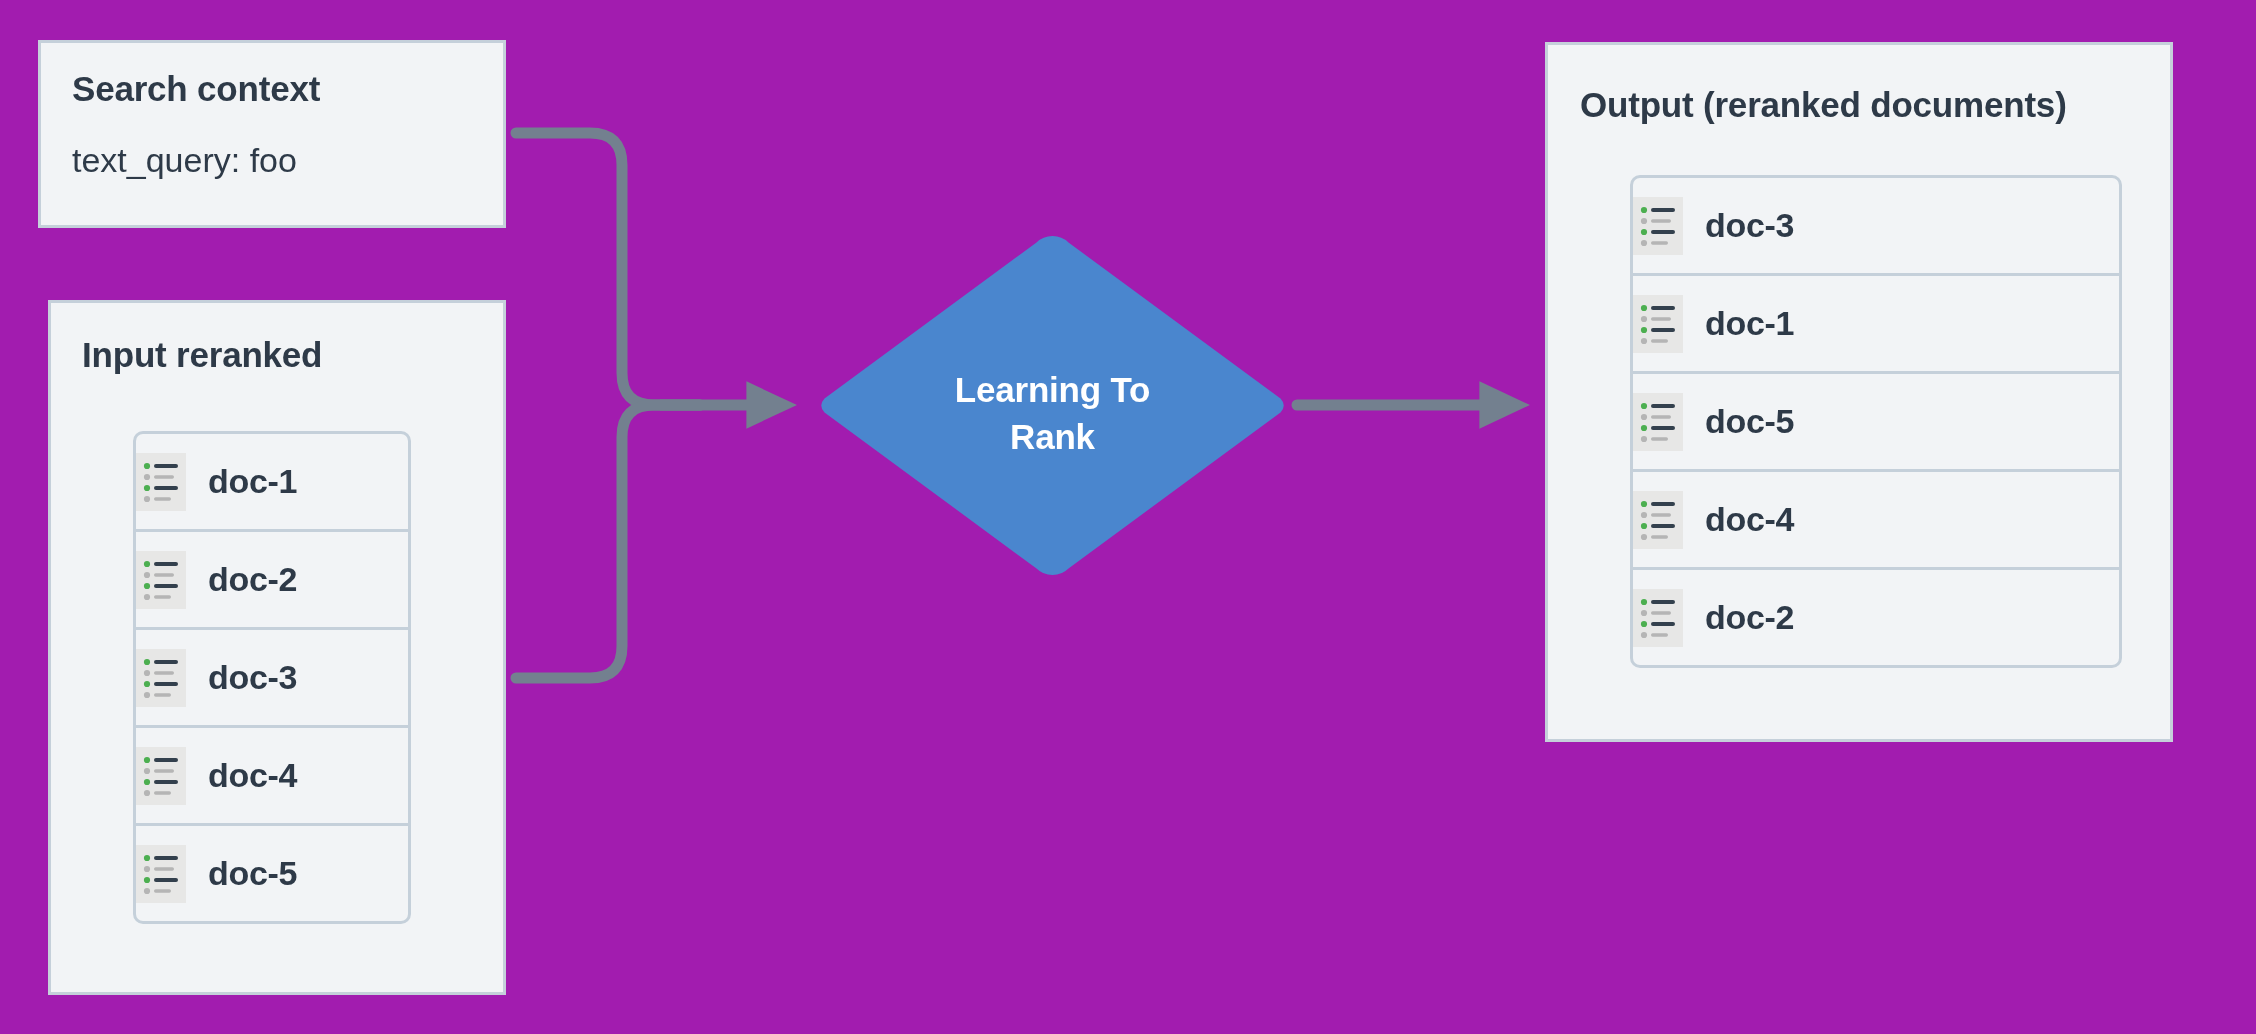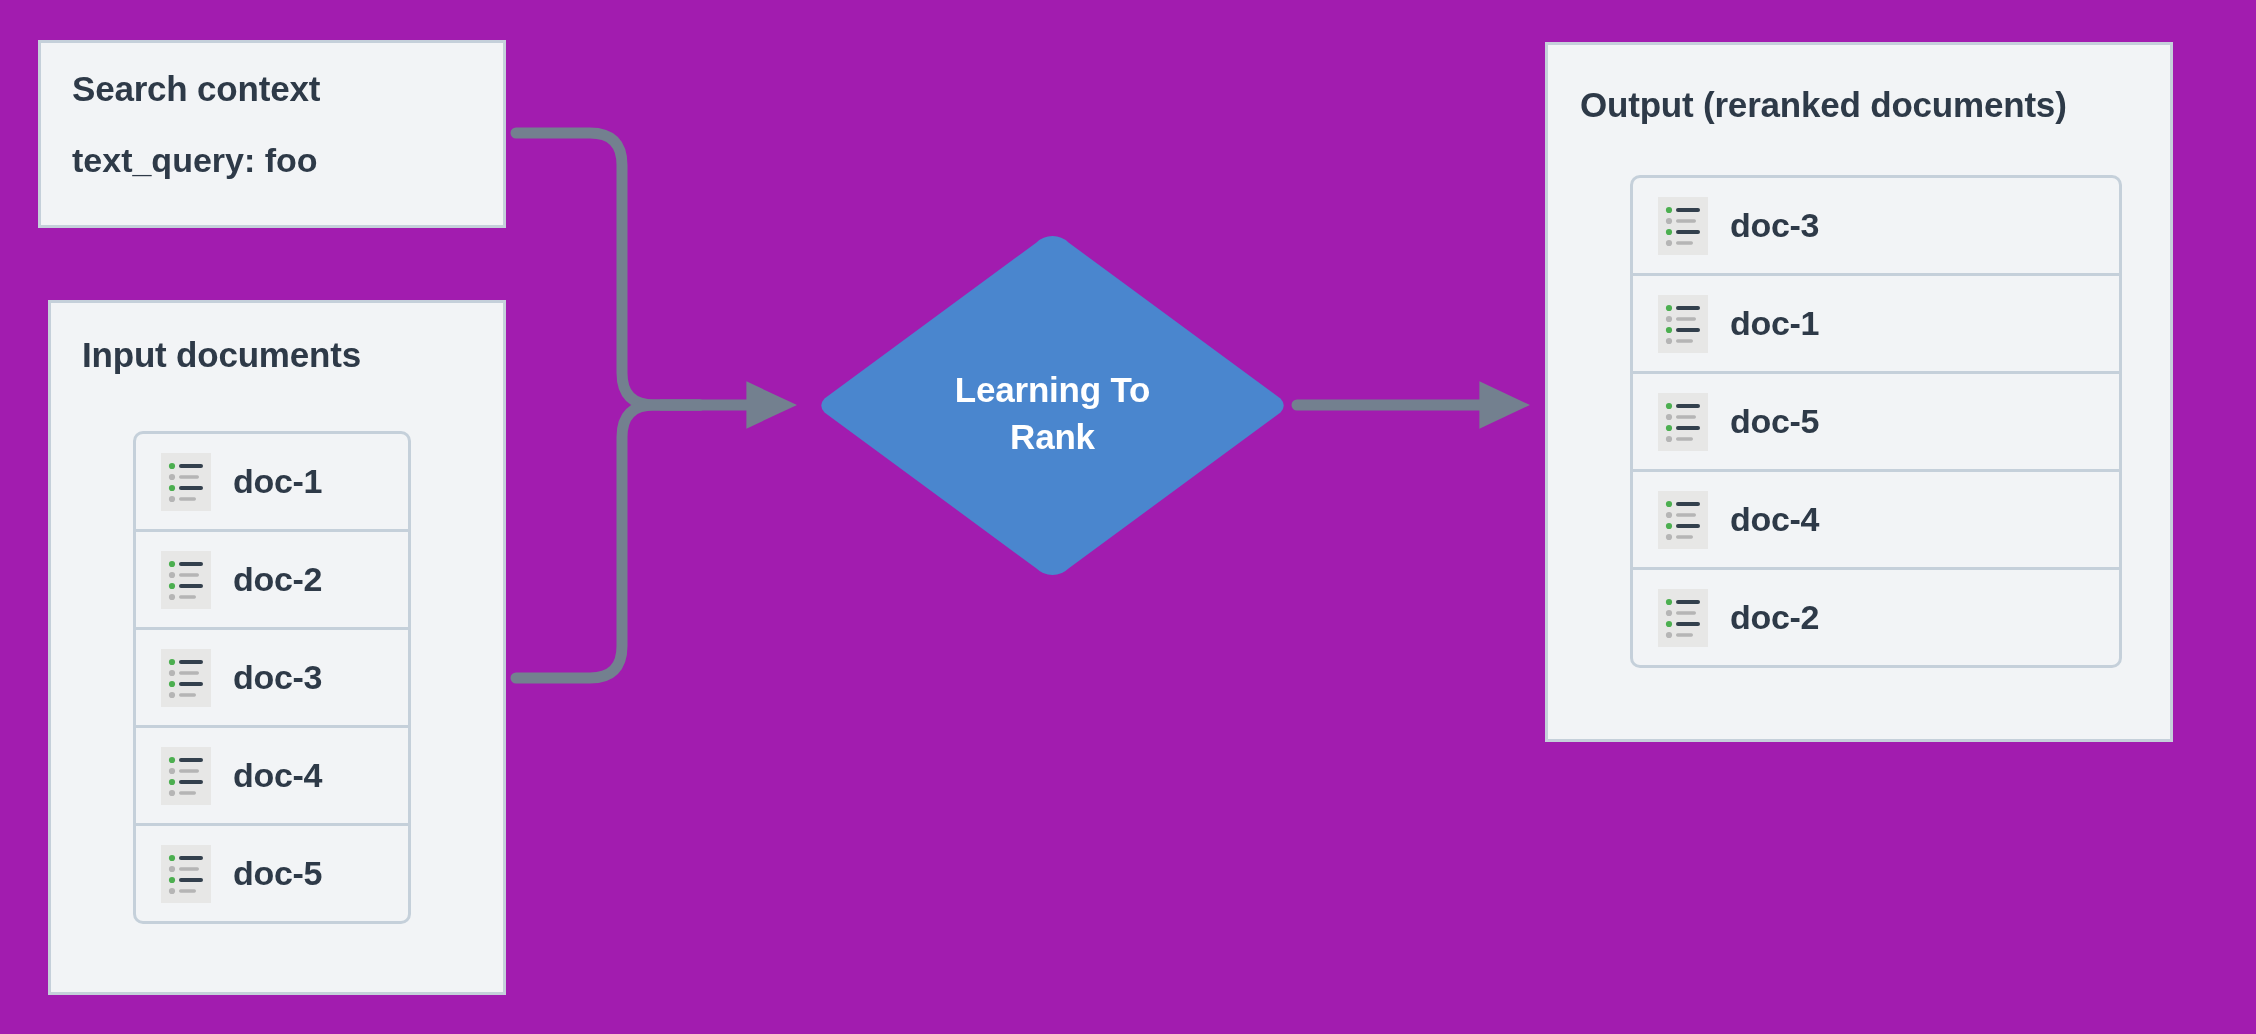--- a/index.html
+++ b/index.html
@@ -46,21 +46,21 @@
     left: 31px;
     top: 26px;
     font-size: 35px;
   }
   #search-context .kv {
     position: absolute;
     left: 31px;
     top: 98px;
     font-size: 34px;
     color: #2e3a48;
-    font-weight: bold;
+    font-weight: normal;
   }
 
   
   #input-documents {
     left: 48px;
     top: 300px;
     width: 458px;
     height: 695px;
   }
   #input-documents .panel-title {
@@ -103,21 +103,20 @@
     flex-direction: column;
   }
   .doc-row {
     display: flex;
     align-items: center;
     background: #f2f4f6;
     border: 3px solid #c5d0da;
     box-sizing: border-box;
     height: 101px;
     margin-bottom: -3px;
-    padding-left: 25px;
   }
   .doc-row:first-child {
     border-top-left-radius: 10px;
     border-top-right-radius: 10px;
   }
   .doc-row:last-child {
     border-bottom-left-radius: 10px;
     border-bottom-right-radius: 10px;
     margin-bottom: 0;
   }
@@ -198,21 +197,21 @@
 
     <path d="M 1297 405 L 1508 405" fill="none" stroke="#73808f" stroke-width="11" stroke-linecap="round" marker-end="url(#arrowhead)"></path>
   </svg>
 
   <div class="panel" id="search-context">
     <div class="panel-title">Search context</div>
     <div class="kv">text_query: foo</div>
   </div>
 
   <div class="panel" id="input-documents">
-    <div class="panel-title">Input documents</div>
+    <div class="panel-title">Input reranked</div>
     <div class="doc-list" id="input-list">
         <div class="doc-row">
           <svg viewBox="0 0 50 58" class="list-icon">
             <rect x="0" y="0" width="50" height="58" fill="#e7e7e6"></rect>
             <circle cx="11" cy="13" r="3.1" fill="#4caf50"></circle>
             <rect x="18" y="11" width="24" height="4" rx="2" fill="#33404d"></rect>
             <circle cx="11" cy="24" r="3.1" fill="#b5b5b5"></circle>
             <rect x="18" y="22.3" width="20" height="3.4" rx="1.7" fill="#b5b5b5"></rect>
             <circle cx="11" cy="35" r="3.1" fill="#4caf50"></circle>
             <rect x="18" y="33" width="24" height="4" rx="2" fill="#33404d"></rect>

